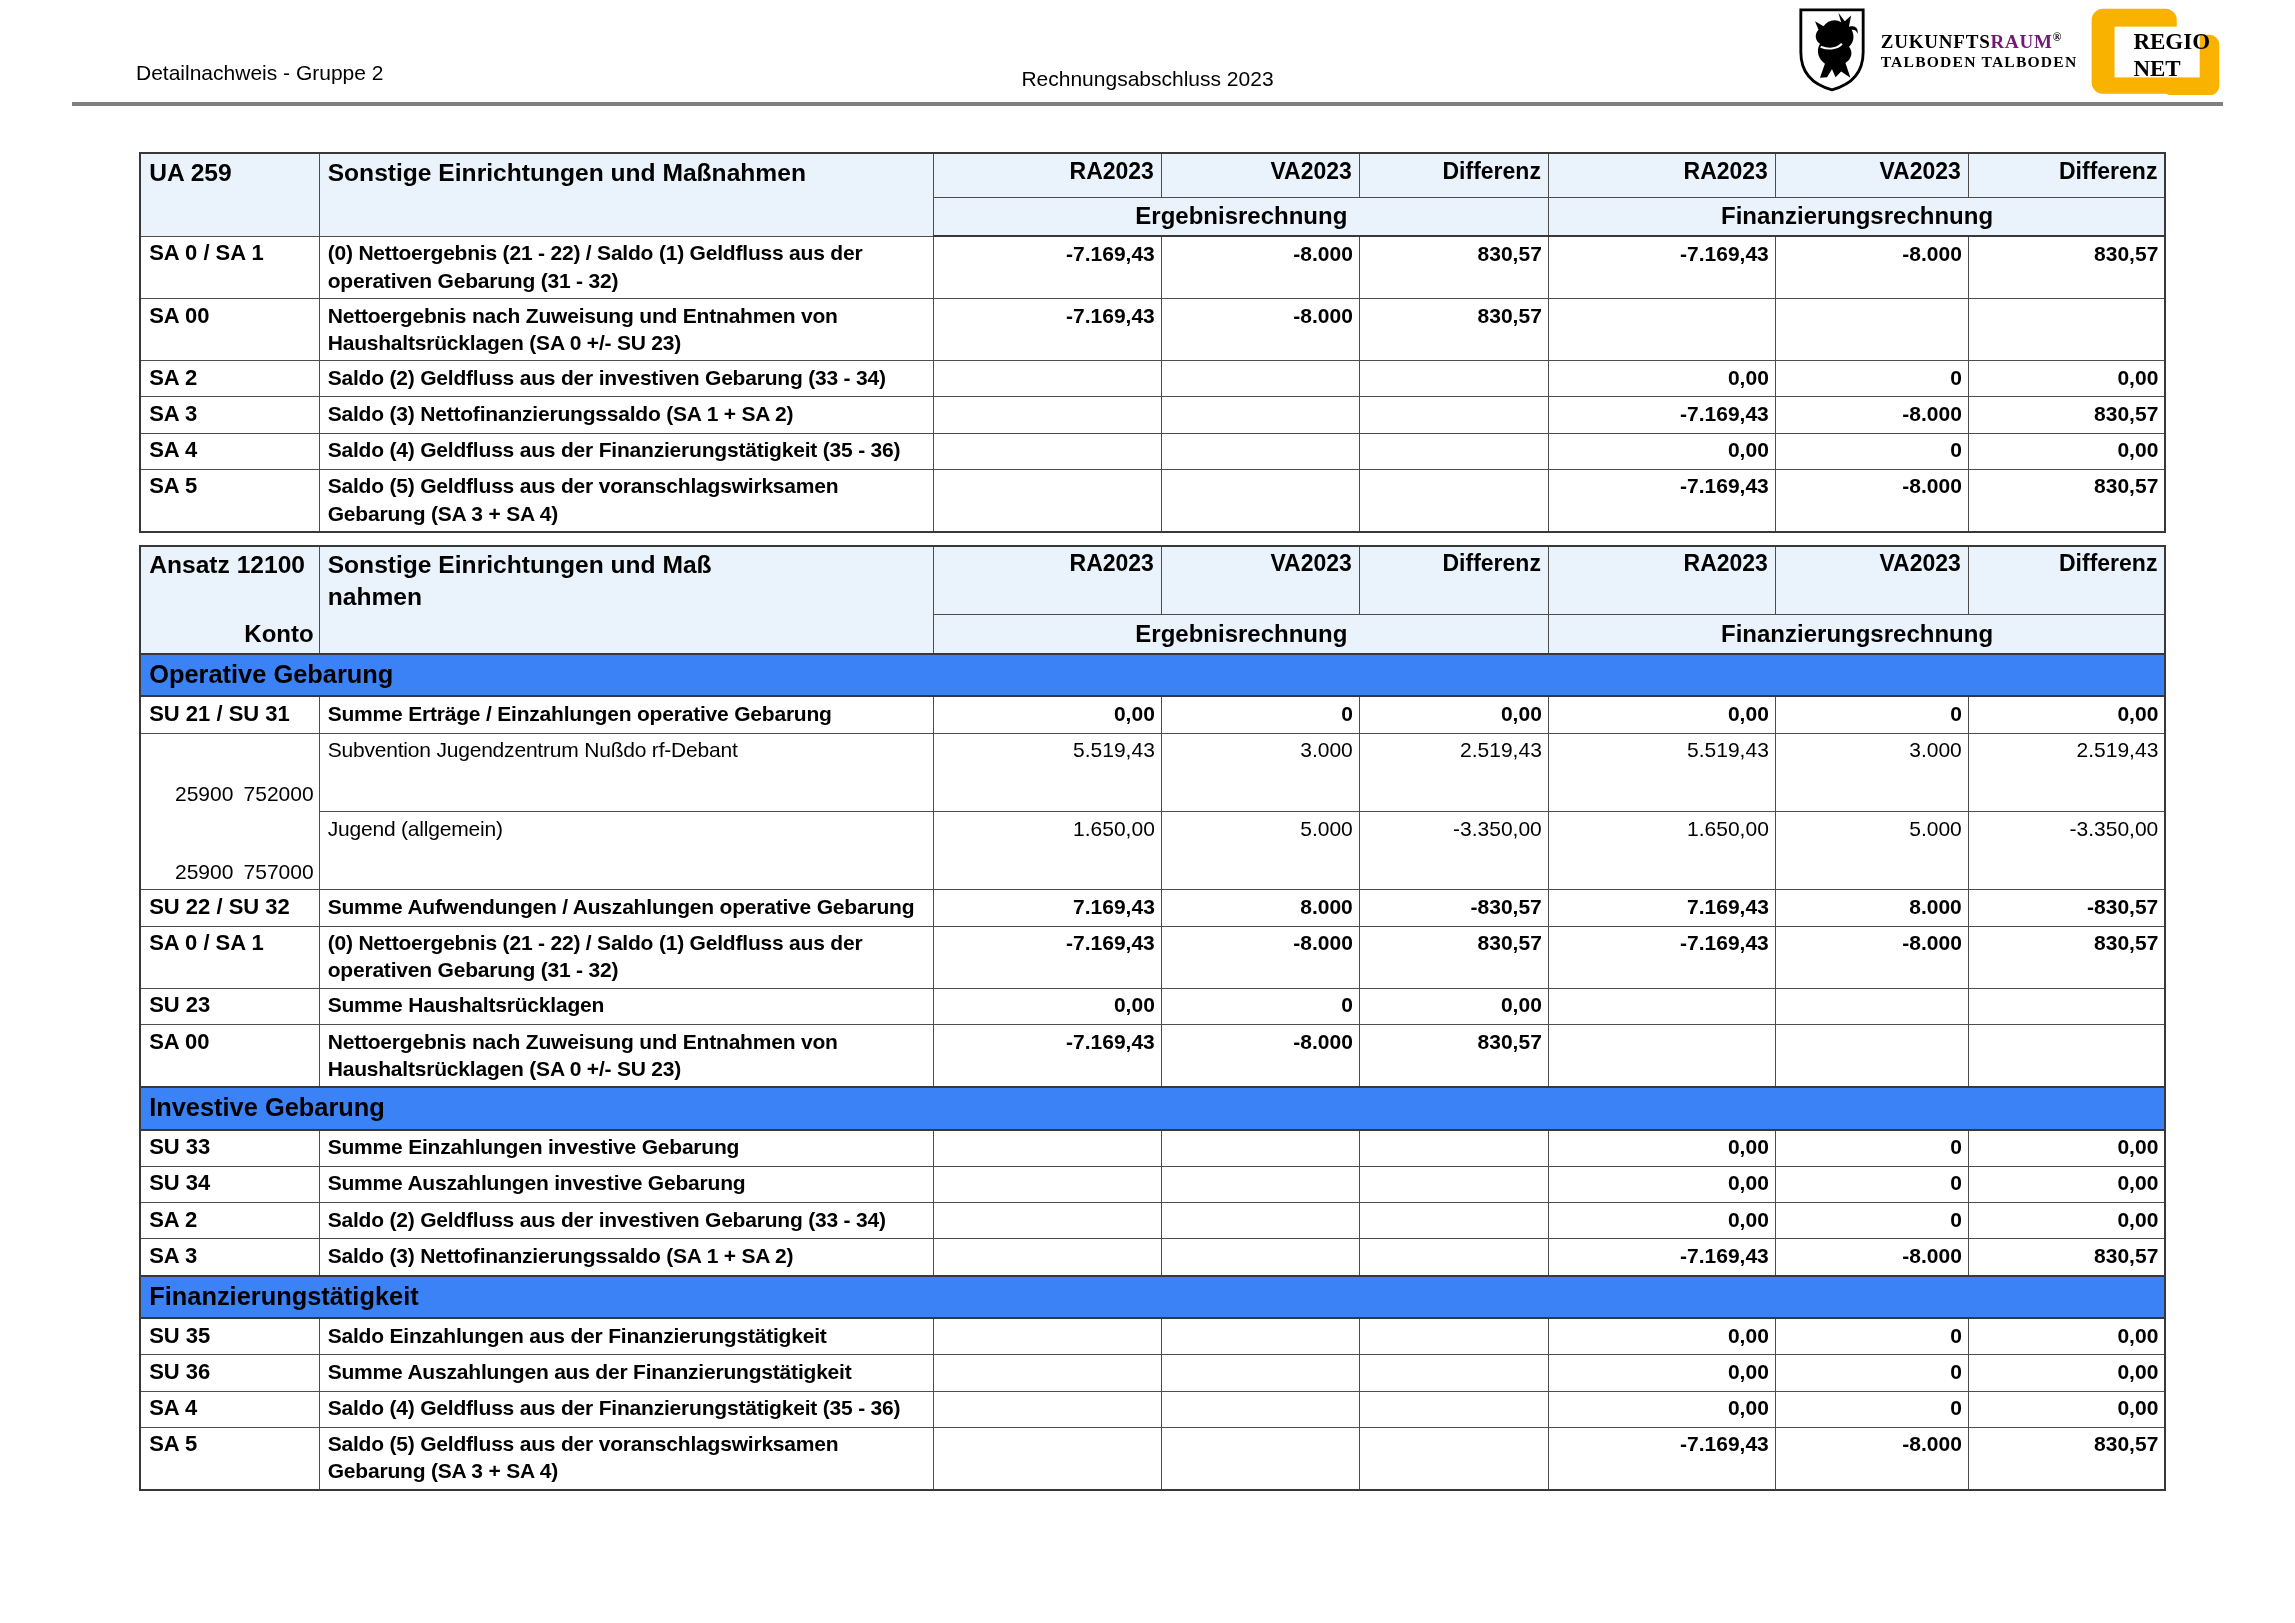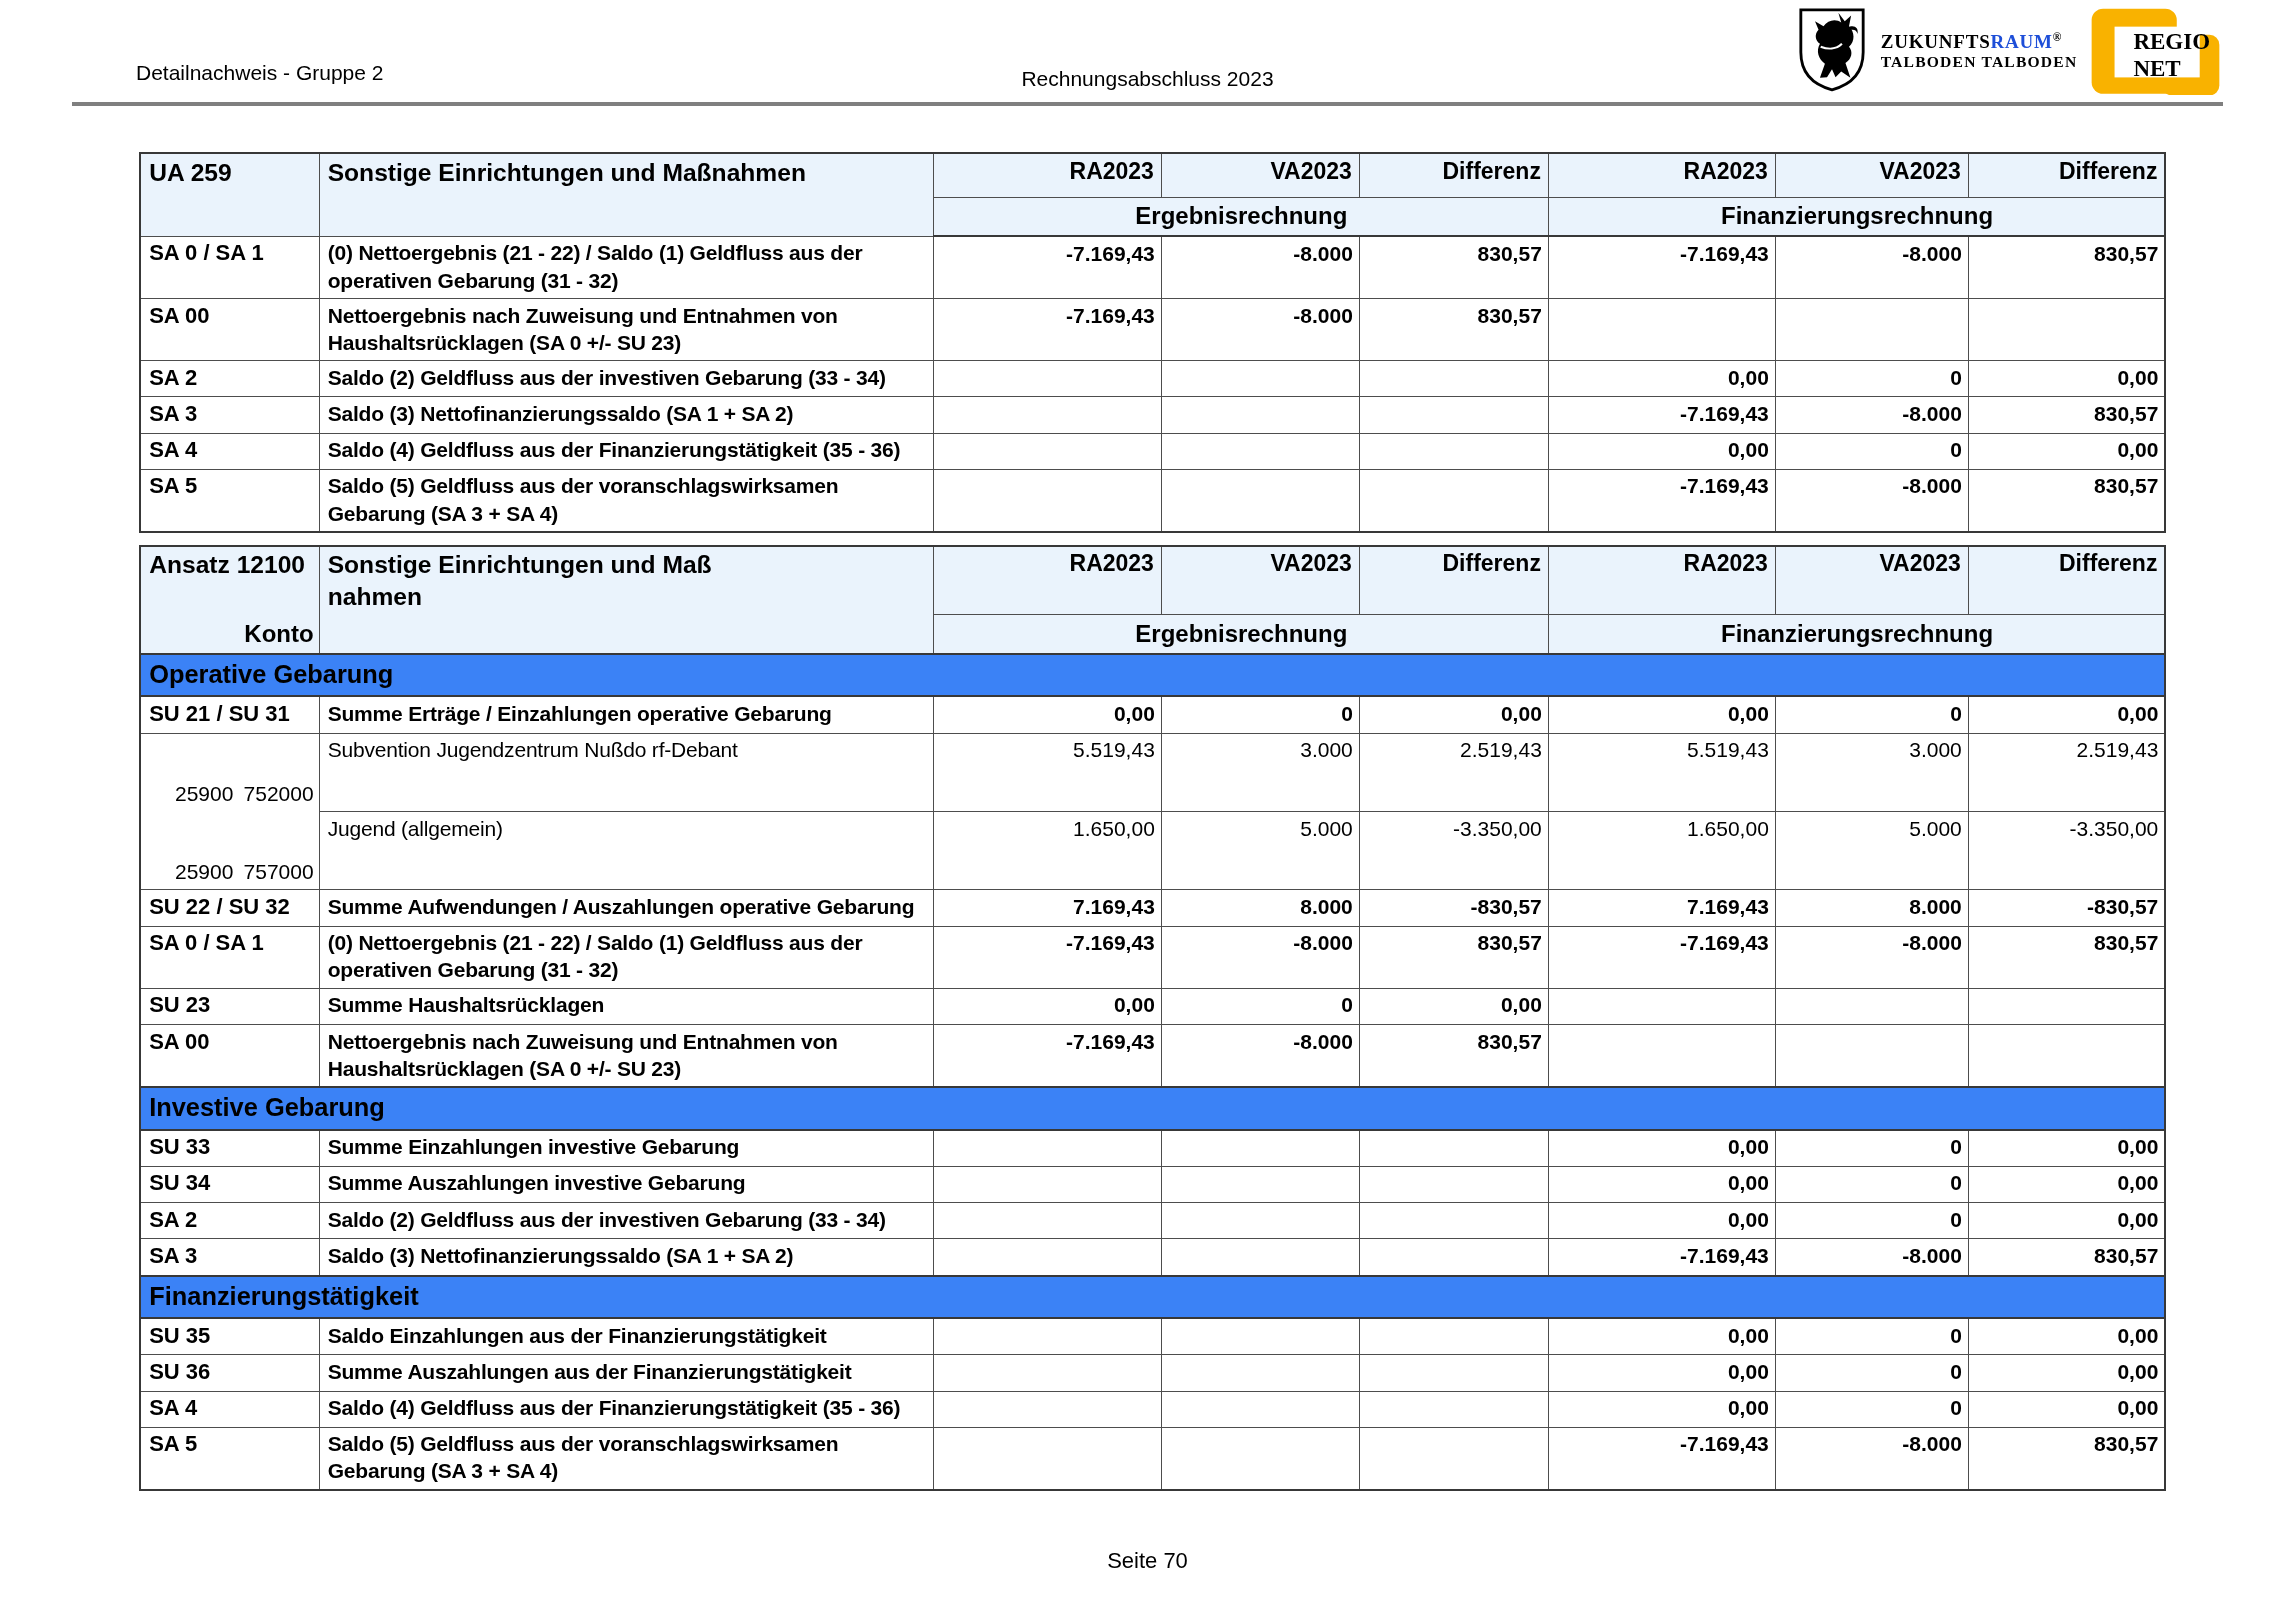--- a/index.html
+++ b/index.html
@@ -7,21 +7,21 @@
         font-family:"Liberation Sans", sans-serif;color:#000;overflow:hidden;}
 
   
   .page-header{position:absolute;top:0;left:72px;right:72px;height:98px;}
   .ph-left{position:absolute;left:64px;bottom:13px;font-size:21px;}
   .ph-center{position:absolute;left:50%;transform:translateX(-50%);bottom:7px;font-size:21px;}
   .header-rule{position:absolute;top:102px;left:72px;right:72px;height:4.1px;background:#7f7f7f;}
   .logos{position:absolute;right:1.6px;top:6.6px;display:flex;align-items:center;gap:13px;}
   .zr-text{line-height:1.15;}
   .zr-top{font-family:"Liberation Serif", serif;font-weight:bold;font-size:19px;letter-spacing:0.8px;white-space:nowrap;}
-  .zr-orange{color:#1d4ed8;}
+  .zr-orange{color:#701a75;}
   .zr-reg{font-size:11.5px;vertical-align:super;}
   .zr-sub{font-family:"Liberation Serif", serif;font-weight:bold;font-size:15.6px;letter-spacing:1.2px;white-space:nowrap;}
   .regionet{position:relative;width:131px;height:89px;}
   .regionet svg{position:absolute;inset:0;}
   .rn-text{position:absolute;left:43px;top:21px;font-family:"Liberation Serif", serif;
            font-weight:bold;font-size:23px;line-height:1.2;color:#000;}
 
   
   .tables{position:absolute;top:152px;left:139px;width:2026px;}
   table{border-collapse:collapse;table-layout:fixed;width:2026px;
@@ -393,15 +393,14 @@
             <td class="c-num"></td>
             <td class="c-num">-7.169,43</td>
             <td class="c-num">-8.000</td>
             <td class="c-num">830,57</td>
           </tr>
         </tbody>
     </table>
 
   </div>
 
-  <div class="page-footer">Seite 70</div>
 </div>
 
 
 </body></html>

